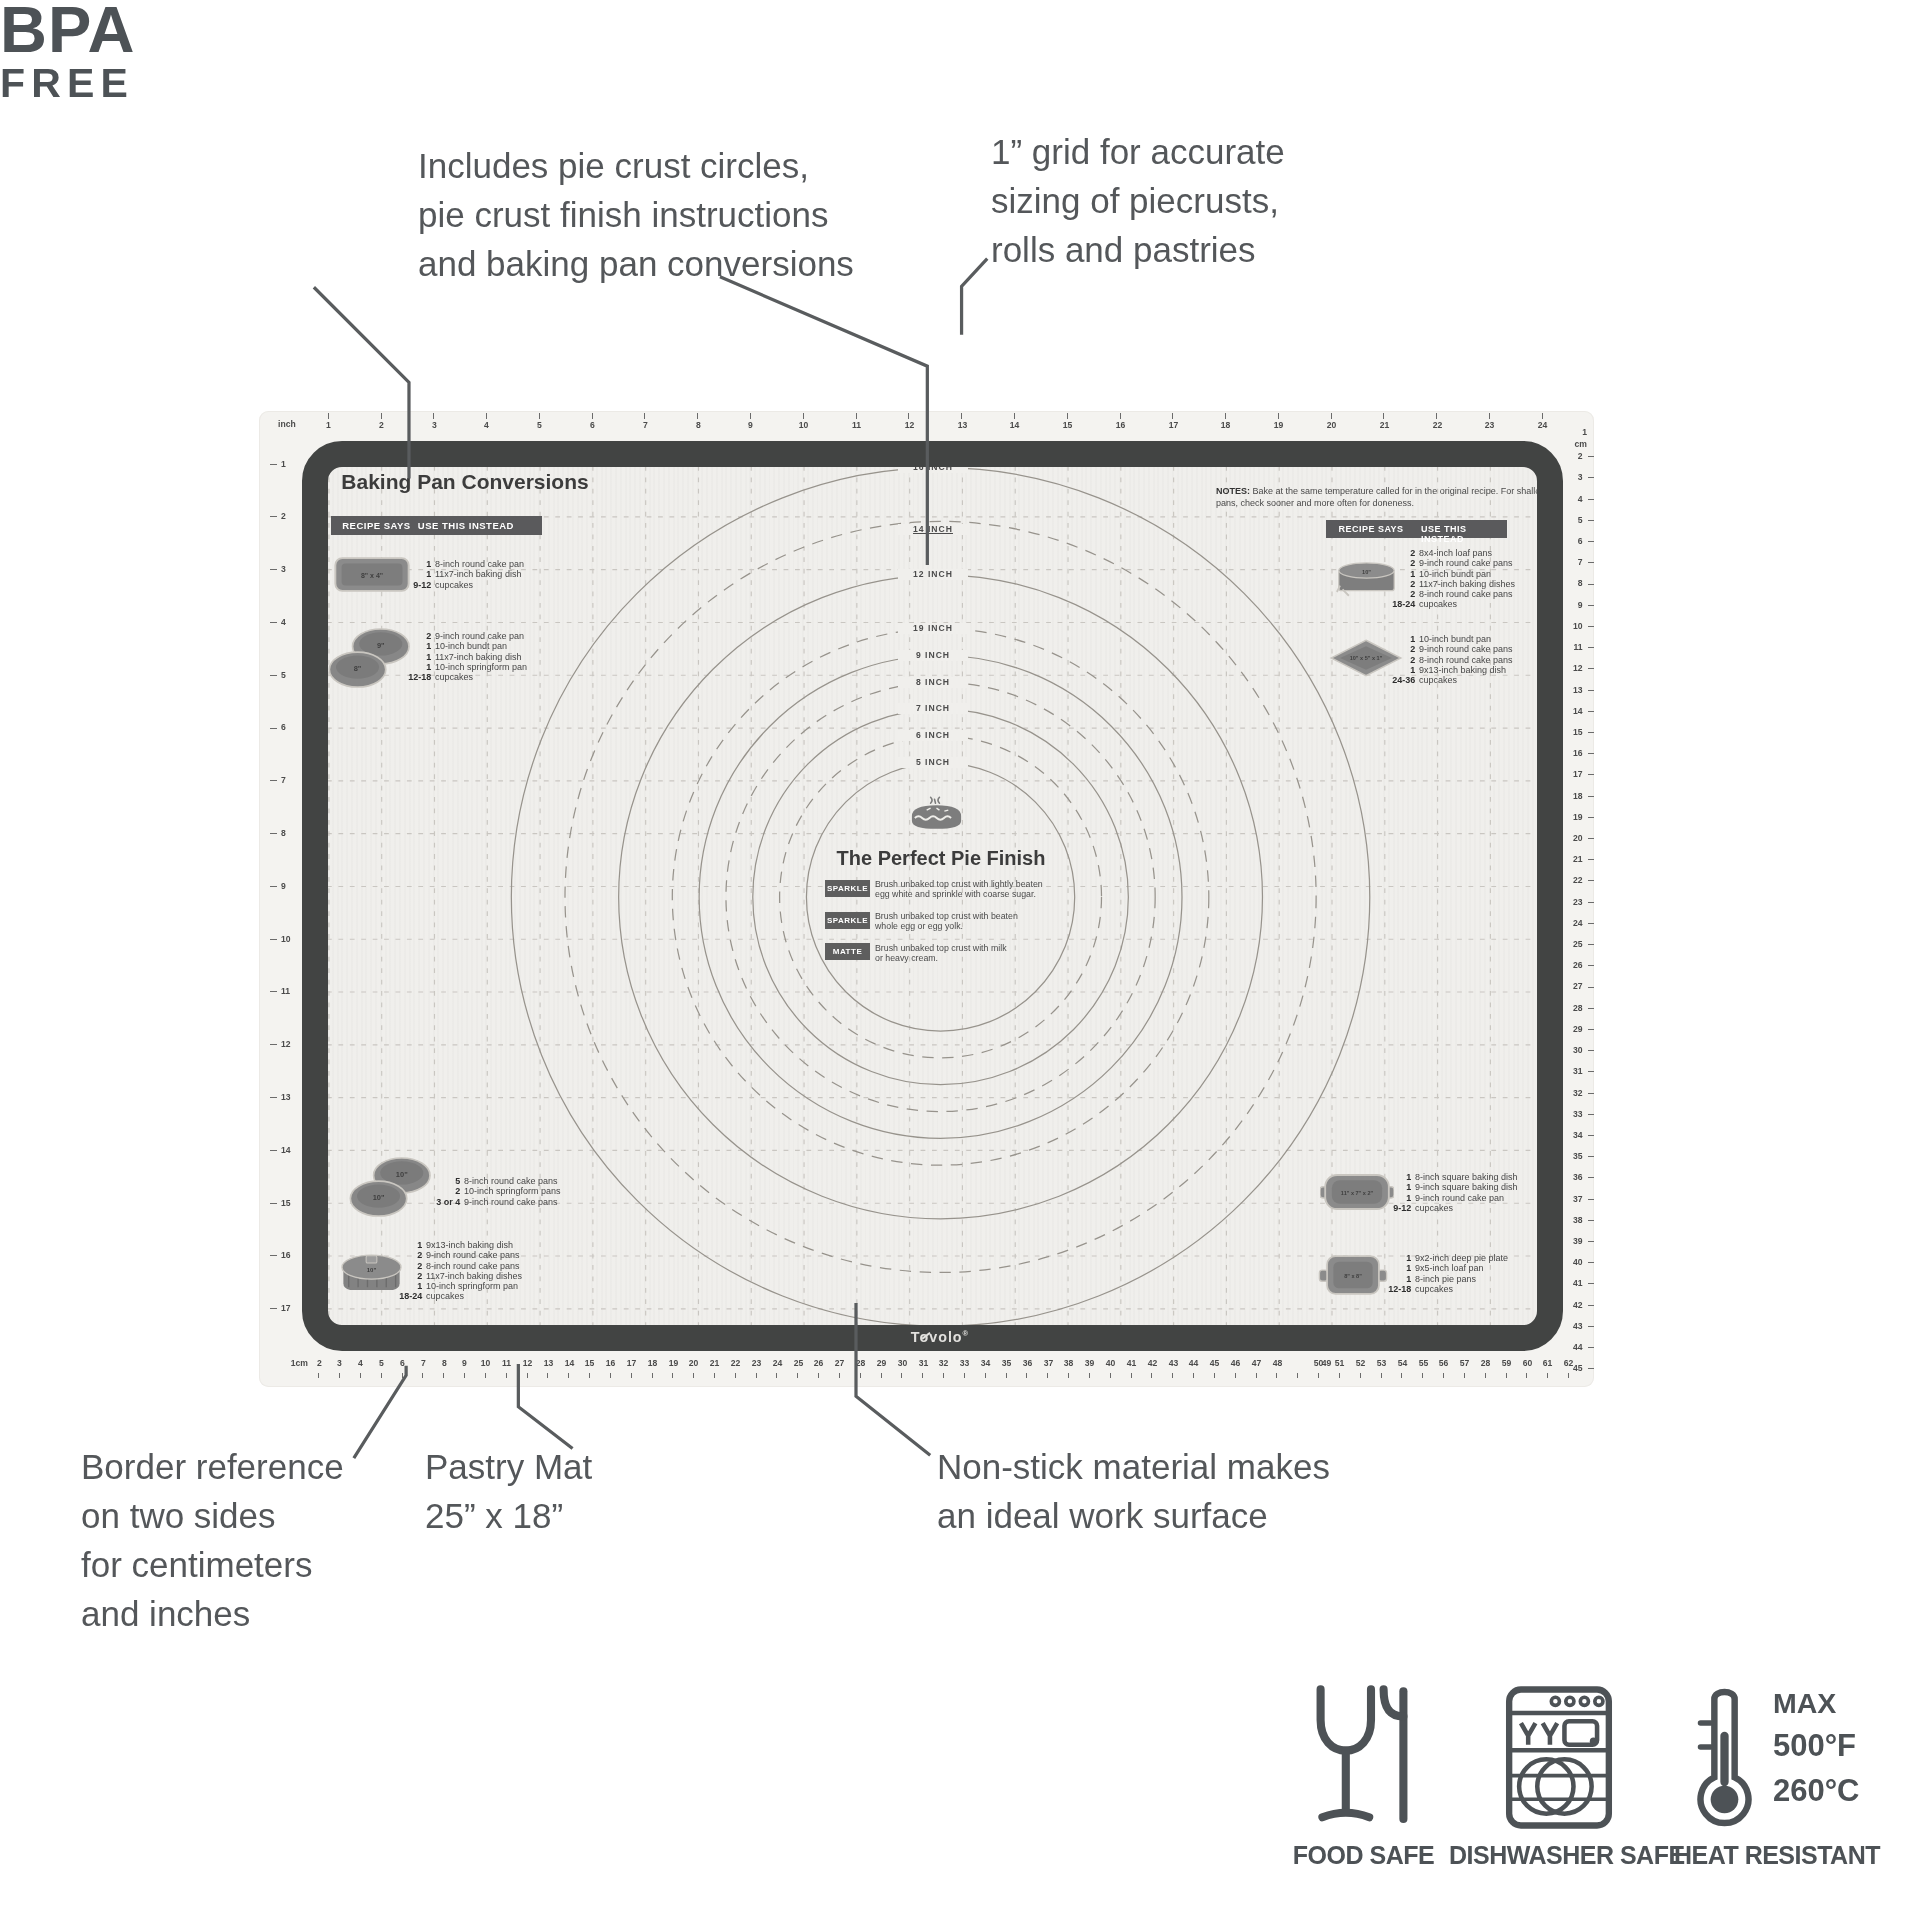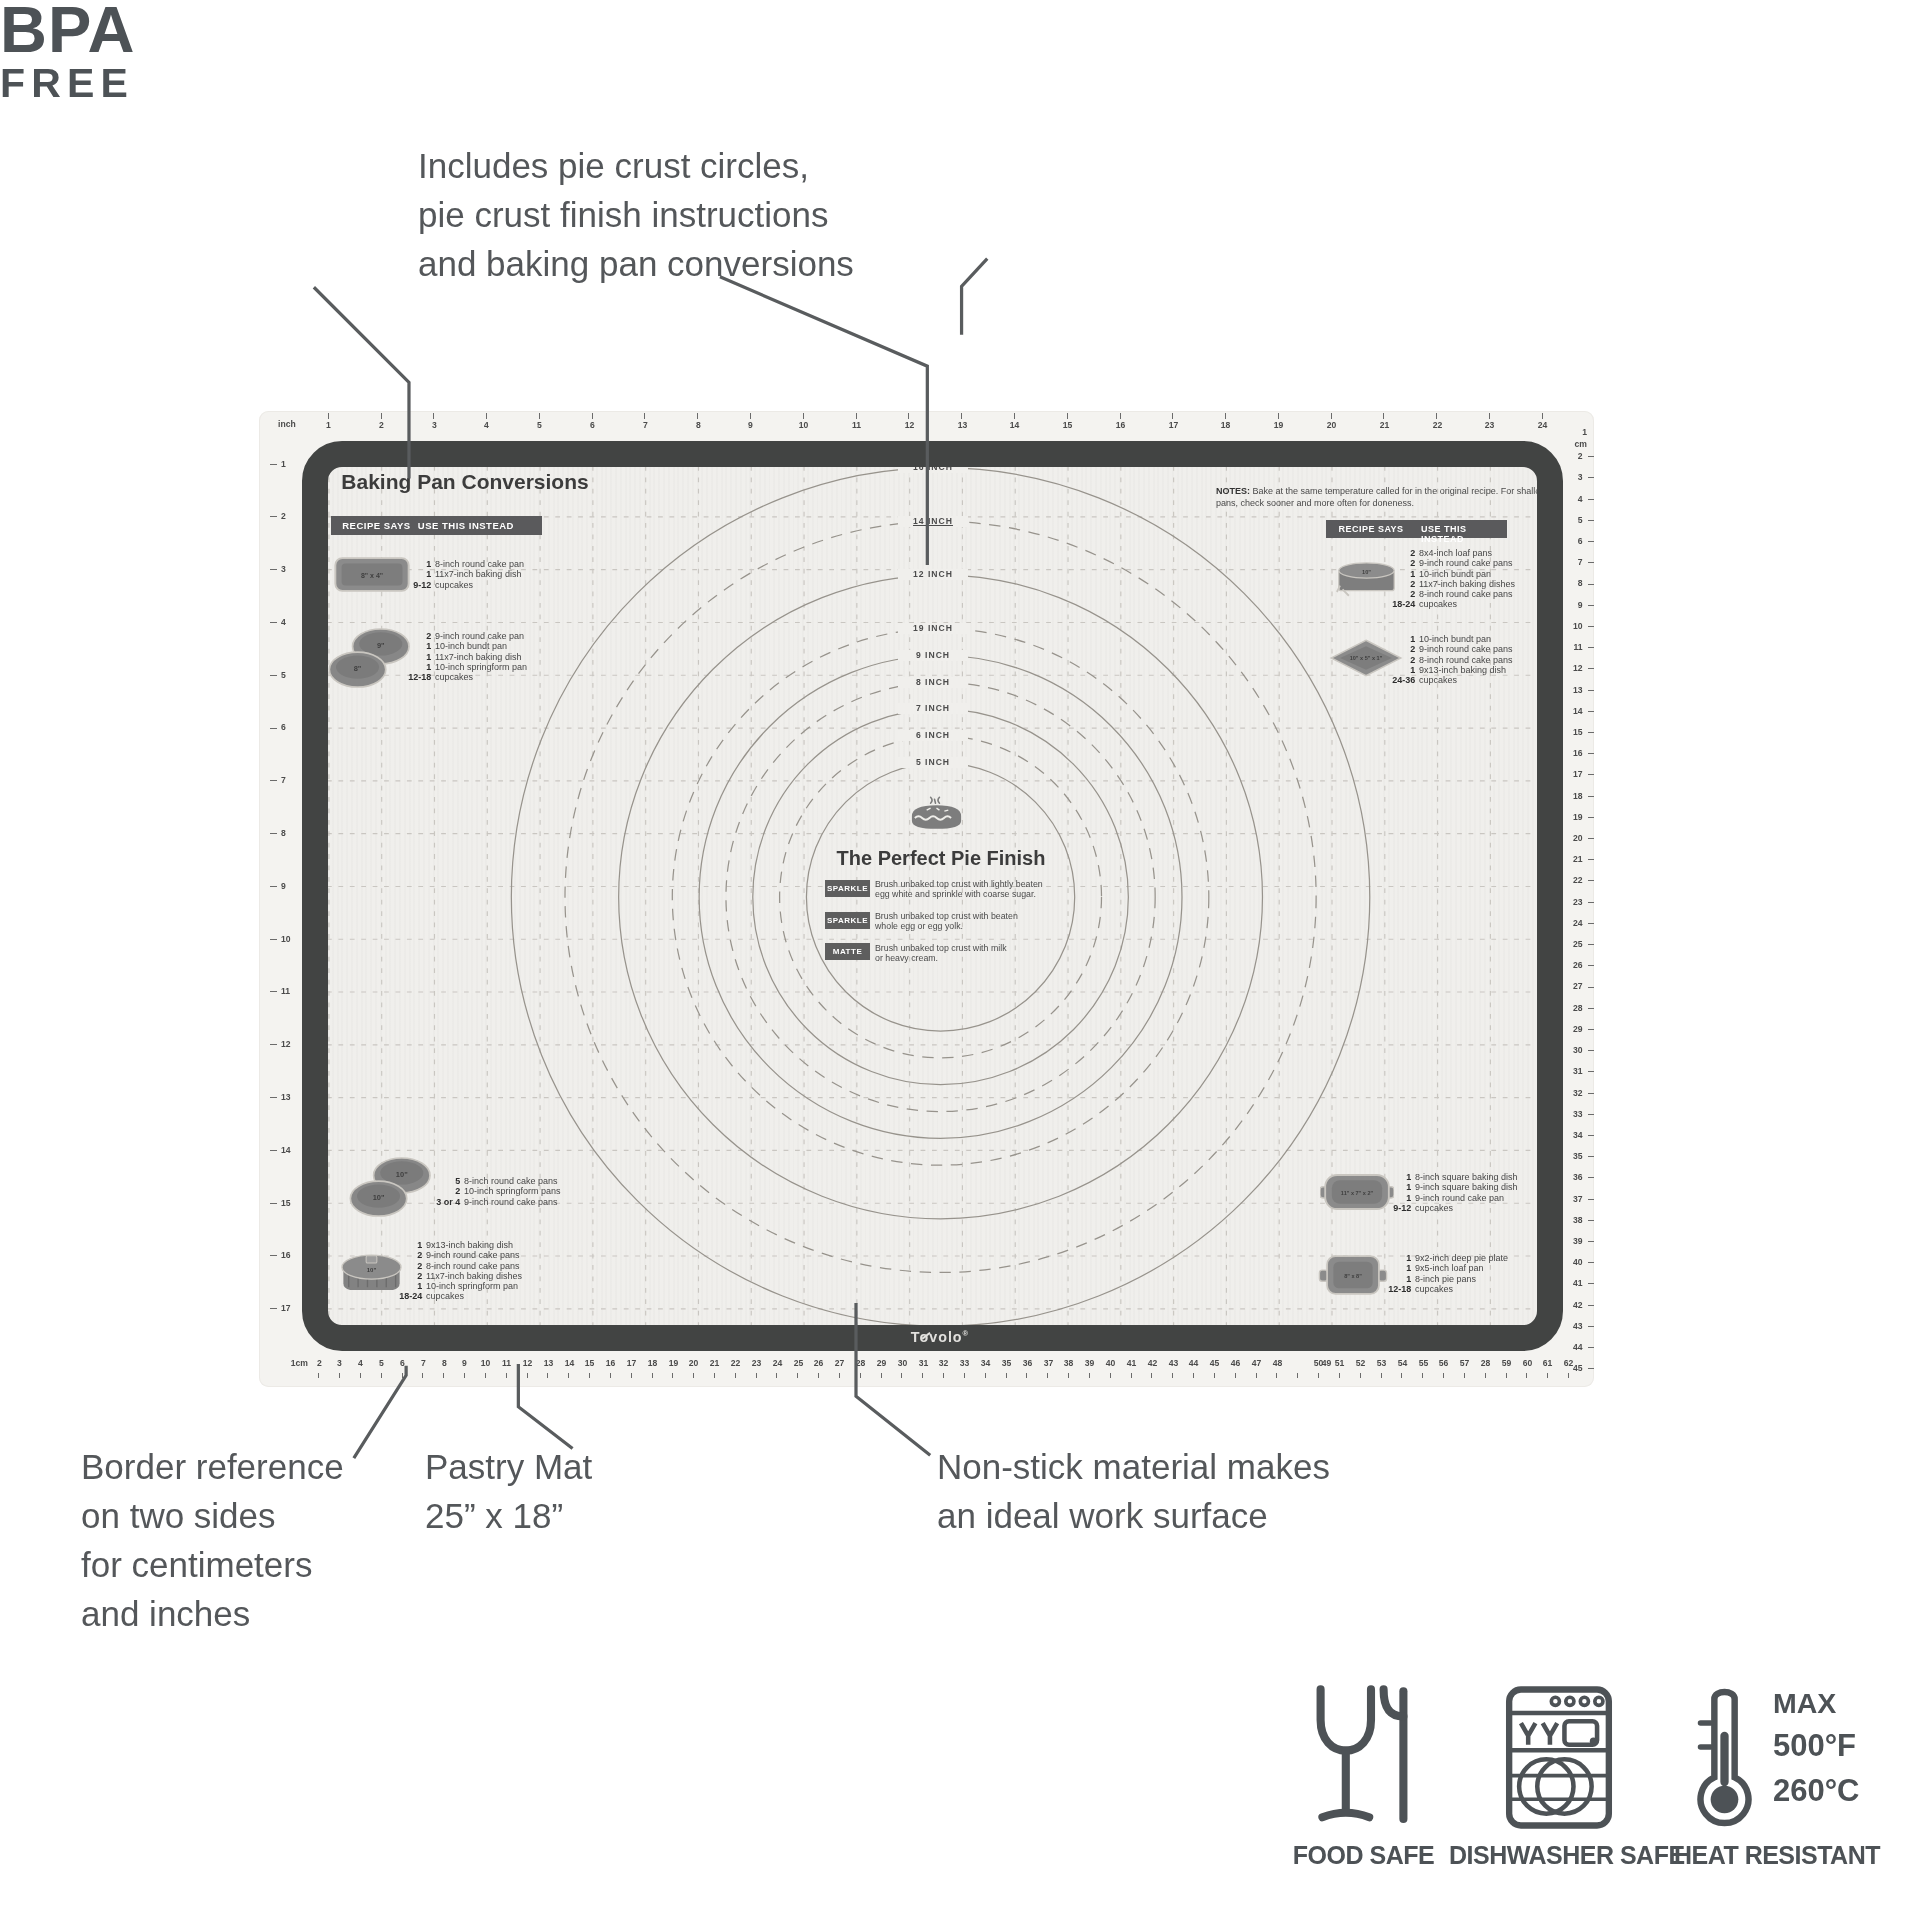--- a/index.html
+++ b/index.html
@@ -76,20 +76,23 @@
   .lbl-heat{left:1674px;top:1841px;width:190px;}
 </style>
 </head>
 <body>
 
 <div class="page">
 
   <div class="callout co-includes">Includes pie crust circles,
 pie crust finish instructions
 and baking pan conversions</div>
+  <div class="callout co-grid">1” grid for accurate
+sizing of piecrusts,
+rolls and pastries</div>
   <div class="callout co-border">Border reference
 on two sides
 for centimeters
 and inches</div>
   <div class="callout co-size">Pastry Mat
 25” x 18”</div>
   <div class="callout co-nonstick">Non-stick material makes
 an ideal work surface</div>
 
   <div class="mat">
@@ -139,21 +142,21 @@
           <circle cx="645" cy="453" r="338.4" fill="none" stroke="#97938c" stroke-width="1.3"></circle>
           <circle cx="645" cy="453" r="282" fill="none" stroke="#97938c" stroke-width="1.3" stroke-dasharray="12,9"></circle>
           <circle cx="645" cy="453" r="253.79999999999998" fill="none" stroke="#97938c" stroke-width="1.3"></circle>
           <circle cx="645" cy="453" r="225.6" fill="none" stroke="#97938c" stroke-width="1.3" stroke-dasharray="12,9"></circle>
           <circle cx="645" cy="453" r="197.4" fill="none" stroke="#97938c" stroke-width="1.3"></circle>
           <circle cx="645" cy="453" r="169.2" fill="none" stroke="#97938c" stroke-width="1.3" stroke-dasharray="12,9"></circle>
           <circle cx="645" cy="453" r="141" fill="none" stroke="#97938c" stroke-width="1.3"></circle>
         </svg>
       <div id="circle-labels">
           <div class="clabel" style="left: 571px; top: -4px; width: 70px;">16 INCH</div>
-          <div class="clabel" style="left: 571px; top: 50px; width: 70px; text-decoration: underline;">14 INCH</div>
+          <div class="clabel" style="left: 571px; top: 58px; width: 70px; text-decoration: underline;">14 INCH</div>
           <div class="clabel" style="left: 571px; top: 103px; width: 70px;">12 INCH</div>
           <div class="clabel" style="left: 571px; top: 157px; width: 70px;">19 INCH</div>
           <div class="clabel" style="left: 571px; top: 184px; width: 70px;">9 INCH</div>
           <div class="clabel" style="left: 571px; top: 211px; width: 70px;">8 INCH</div>
           <div class="clabel" style="left: 571px; top: 237px; width: 70px;">7 INCH</div>
           <div class="clabel" style="left: 571px; top: 264px; width: 70px;">6 INCH</div>
           <div class="clabel" style="left: 571px; top: 291px; width: 70px;">5 INCH</div>
         </div>
 
       <div class="h-conv">Baking Pan Conversions</div>

